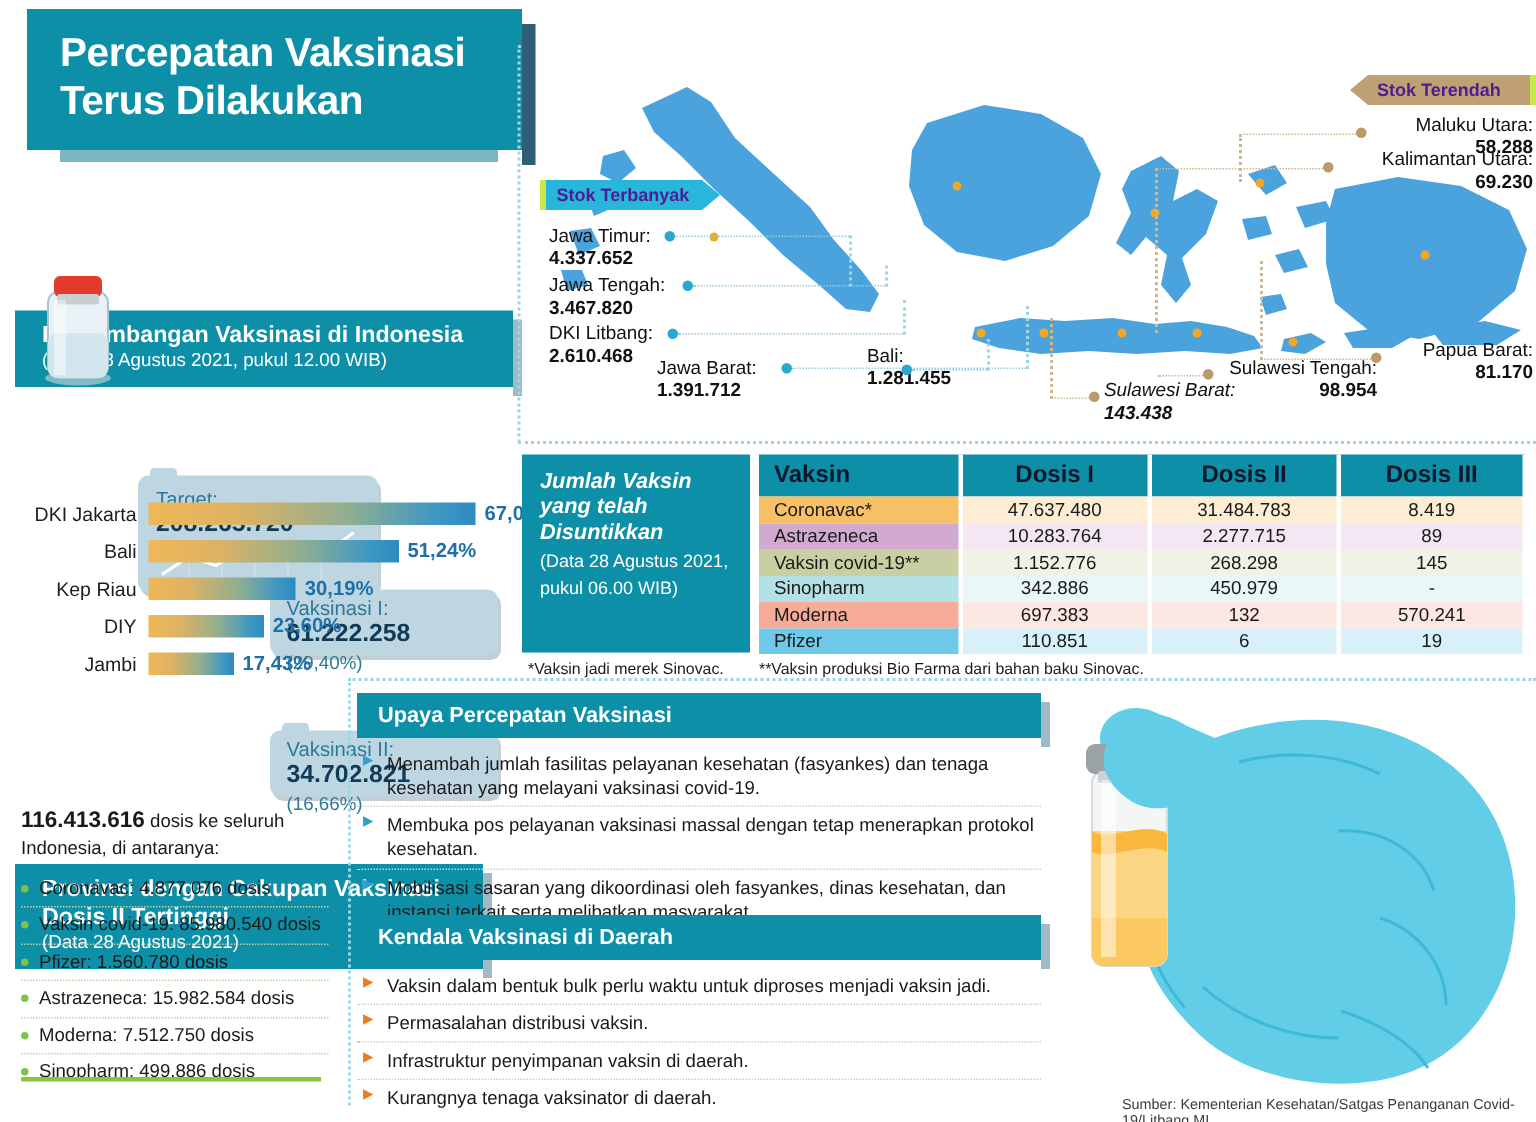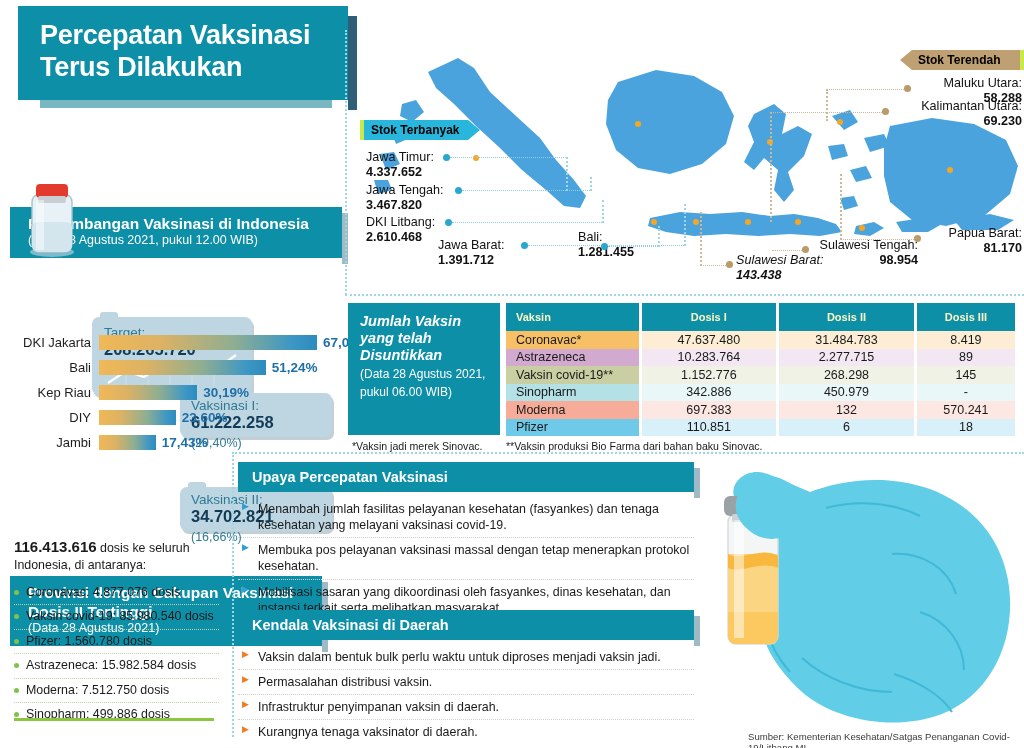--- a/index.html
+++ b/index.html
@@ -79,21 +79,21 @@
   .hdot{ position:absolute; border-top:2px dotted #9fd6e3; }
 
   
   #map-title{
     left:480px; top:4px; width:430px; height:40px; background:#0e8fa8;
     border-radius:20px; color:#fff; text-align:center; padding-top:4px;
   }
   #map-title .t{ font-size:13.5px; font-weight:bold; }
   #map-title .s{ font-size:11.5px; }
 
-  .badge{ position:absolute; height:20px; color:#000000; font-size:12px; font-weight:bold;
+  .badge{ position:absolute; height:20px; color:#4c1d95; font-size:12px; font-weight:bold;
           line-height:20px; }
   #badge-terbanyak{ left:360px; top:120px; width:120px; background:#29b6dd;
       padding-left:11px; clip-path:polygon(0 0,108px 0,120px 50%,108px 100%,0 100%); }
   #badge-terbanyak .acc{ position:absolute; left:0; top:0; width:4px; height:100%; background:#c7e94a;}
   #badge-terendah{ left:900px; top:50px; width:124px; background:#bfa072;
       padding-left:18px; clip-path:polygon(12px 0,124px 0,124px 100%,12px 100%,0 50%); }
   #badge-terendah .acc{ position:absolute; right:0; top:0; width:4px; height:100%; background:#c7e94a;}
 
   .mlabel{ position:absolute; font-size:12.6px; color:#111; line-height:1.18; white-space:nowrap;}
   .mlabel .nm{ font-weight:normal; }
@@ -103,21 +103,21 @@
   .dot.tan{ background:#b99a68; }
   .lead{ position:absolute; border-top:1px dotted #8fcfe0; height:0; }
   .lead.tan{ border-top:1px dotted #ccb894; }
 
   
   #tbl-head-box{ left:348px; top:303px; width:152px; height:132px; background:#0e8fa8; color:#fff;
       padding:10px 12px; }
   #tbl-head-box .t{ font-size:14.5px; font-weight:bold; line-height:1.18;font-style:italic; }
   #tbl-head-box .s{ font-size:12px; line-height:1.25; margin-top:3px; }
   table.vtab{ position:absolute; left:506px; top:303px; width:512px; border-collapse:collapse; }
-  table.vtab th{ background:#0e8fa8; color:#fef9c3; font-size:11px; font-weight:bold;
+  table.vtab th{ background:#0e8fa8; color:#0f172a; font-size:16px; font-weight:bold;
        height:28px; text-align:center; border-right:3px solid #fff; }
   table.vtab th:first-child{ text-align:left; padding-left:10px; }
   table.vtab td{ font-size:12.5px; height:17.5px; text-align:center; border-right:3px solid #fff;
        color:#1a1a1a; }
   table.vtab td:first-child{ text-align:left; padding-left:10px; }
   .fn{ position:absolute; font-size:10.6px; color:#1a1a1a; }
 
   
   #panel-upaya{ left:238px; top:462px; width:456px; }
   #panel-kendala{ left:238px; top:610px; width:456px; }
@@ -424,21 +424,21 @@
         <tr>
           <td style="background: rgb(247, 171, 153);">Moderna</td>
           <td style="background: rgb(253, 231, 226);">697.383</td>
           <td style="background: rgb(253, 231, 226);">132</td>
           <td style="background: rgb(253, 231, 226);">570.241</td>
         </tr>
         <tr>
           <td style="background: rgb(111, 201, 232);">Pfizer</td>
           <td style="background: rgb(215, 240, 249);">110.851</td>
           <td style="background: rgb(215, 240, 249);">6</td>
-          <td style="background: rgb(215, 240, 249);">18</td>
+          <td style="background: rgb(215, 240, 249);">19</td>
         </tr>
       </tbody>
   </table>
   <div class="fn" style="left:352px;top:440px;">*Vaksin jadi merek Sinovac.</div>
   <div class="fn" style="left:506px;top:440px;">**Vaksin produksi Bio Farma dari bahan baku Sinovac.</div>
 
   <svg class="abs" style="left:706px;top:462px;" width="318" height="270" viewBox="0 0 318 270">
     <path d="M30 40 C20 22 40 4 62 12 L104 30 C124 22 160 14 196 20 C248 28 292 62 302 118
              C312 176 286 232 236 252 C188 270 128 258 96 230 C74 210 62 190 58 176
              C40 180 22 170 22 152 C22 134 38 124 56 128 L54 96 C40 88 28 72 30 40 Z" fill="#61cde7"></path>

